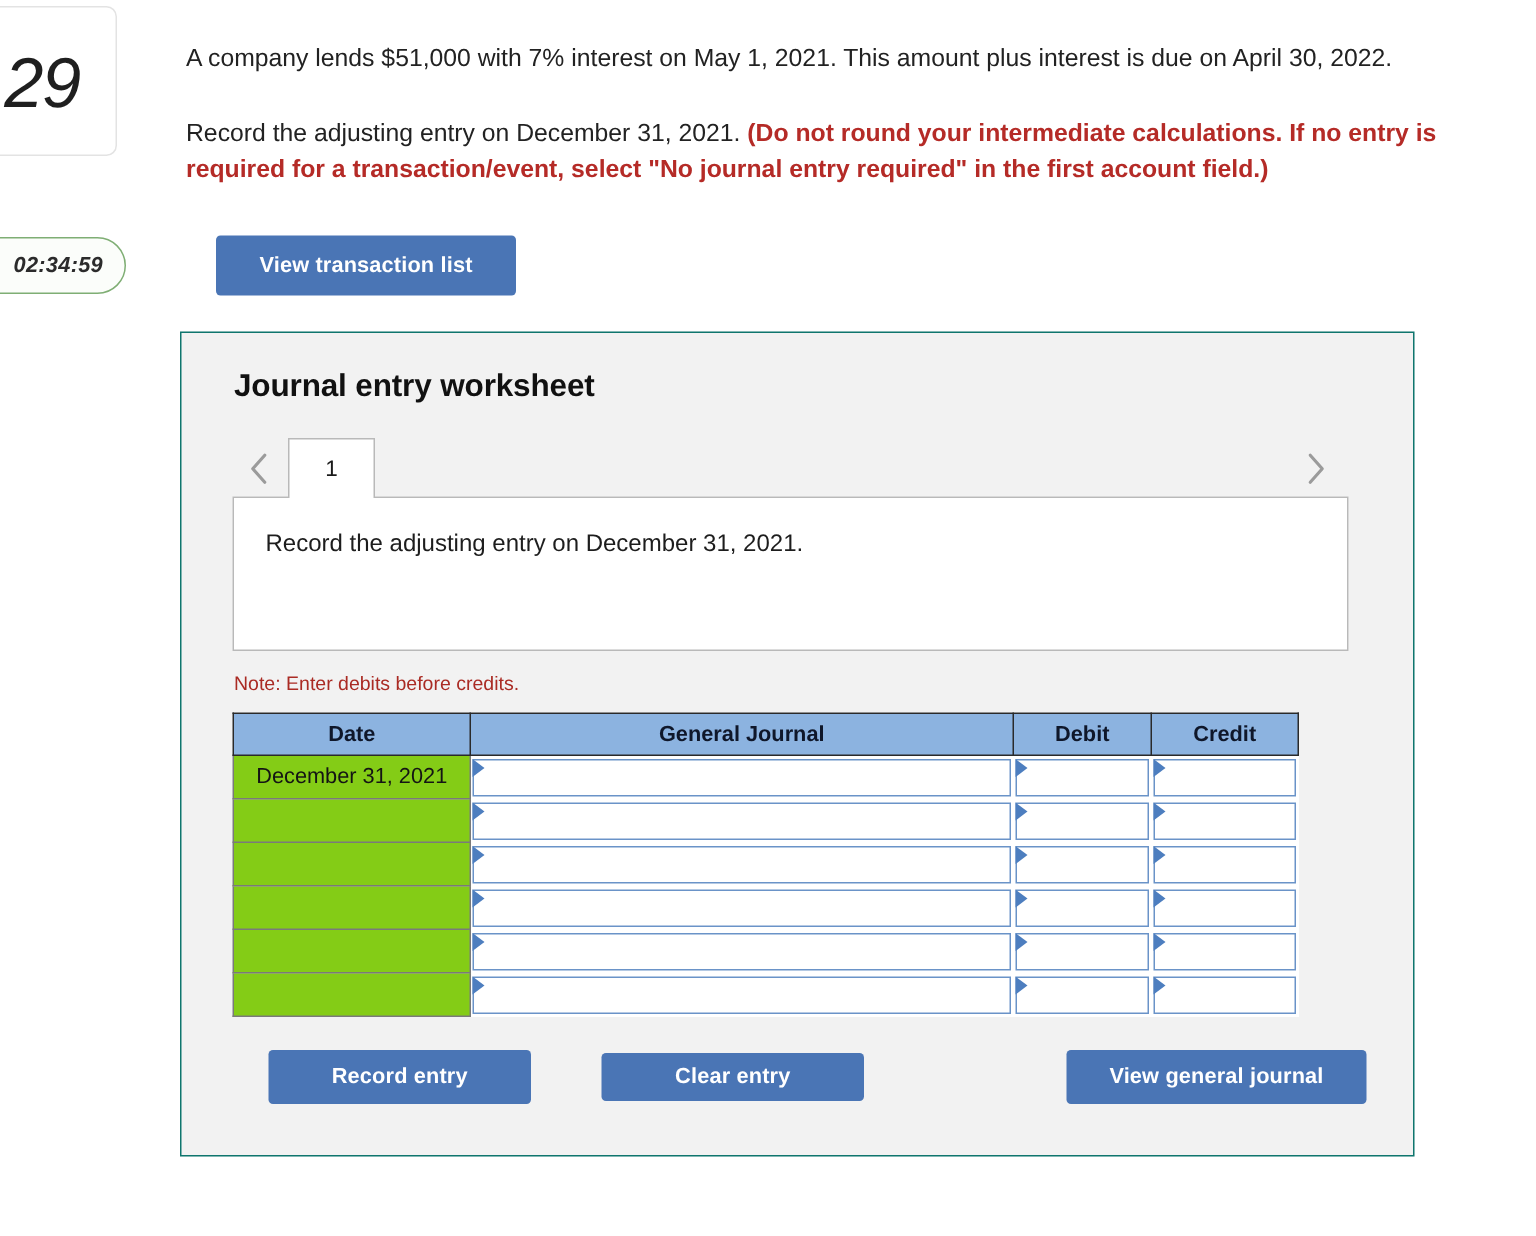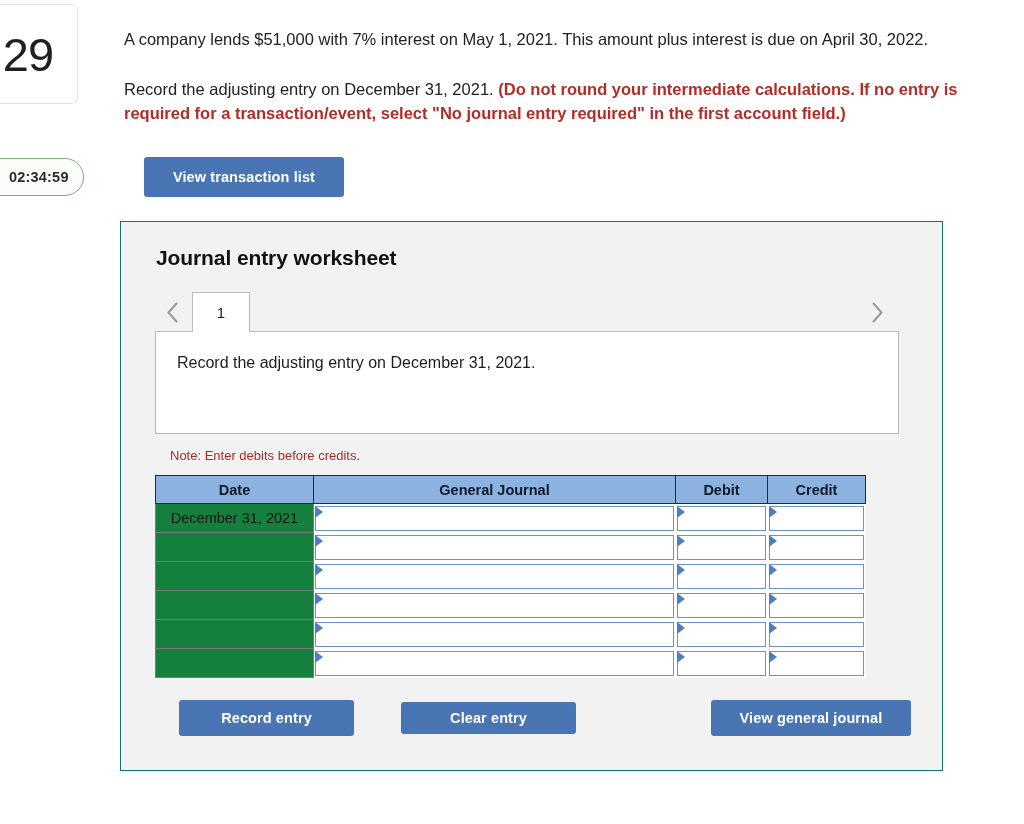--- a/index.html
+++ b/index.html
@@ -16,20 +16,21 @@
     position: relative;
   }
 
   
   #left-rail {
     position: absolute;
     left: 0;
     top: 0;
     width: 115px;
     height: 679px;
+    font-style: italic;
   }
   #question-number-box {
     position: absolute;
     left: -22px;
     top: 4px;
     width: 100px;
     height: 100px;
     border: 1px solid #e3e3e3;
     border-radius: 7px;
     background: #ffffff;
@@ -193,21 +194,21 @@
   #instruction-text {
     font-size: 16px;
     color: #1d1d1d;
     line-height: 1.4;
   }
 
   #debits-note {
     margin-top: 14px;
     font-size: 13px;
     color: #aa2b24;
-    margin-left: 15px;
+    margin-left: 1px;
   }
 
   
   #journal-table {
     margin-top: 12px;
     border-collapse: collapse;
     table-layout: fixed;
     width: 710px;
     background: #ffffff;
   }
@@ -230,21 +231,21 @@
   .col-debit  { width: 92px; }
   .col-credit { width: 98px; }
 
   .cell-date {
     border: 1px solid #7a7a7a;
     border-top: none;
     font-size: 14.5px;
     color: #141414;
     text-align: center;
     vertical-align: middle;
-    background: #15803d;
+    background: #84cc16;
   }
   #journal-table tbody tr:first-child .cell-date { border-top: 1px solid #7a7a7a; }
 
   .cell-input {
     position: relative;
     background: #ffffff;
   }
   .cell-input .field {
     position: absolute;
     left: 1px;

